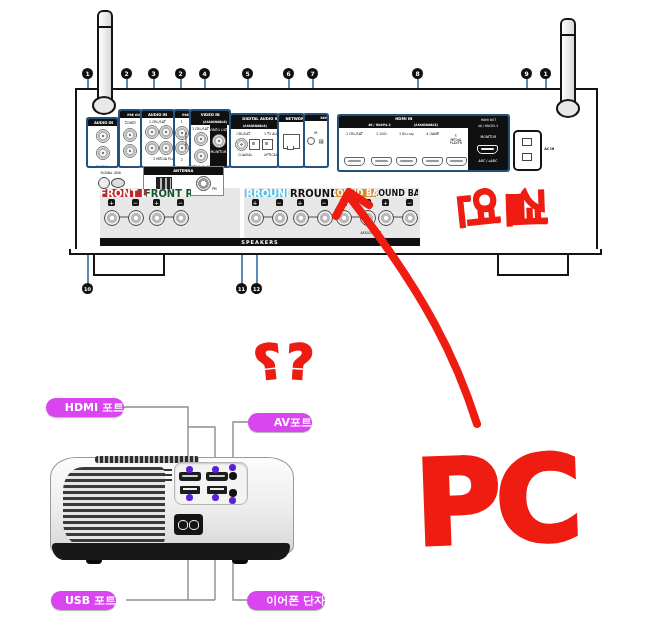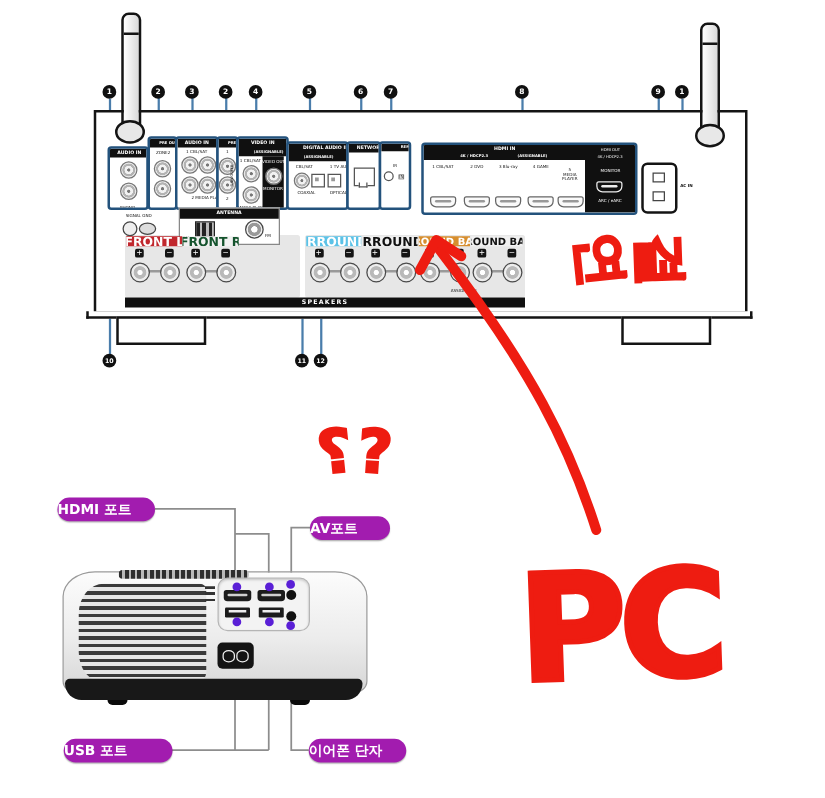--- a/index.html
+++ b/index.html
@@ -62,22 +62,22 @@
   .hdmi-port{background:#1c1c1c;border-radius:2px 2px 3px 3px;z-index:3;position:absolute;}
   .hdmi-port::after{content:'';position:absolute;left:3px;right:3px;top:2.5px;height:2.5px;background:#cfcfcf;border-radius:1px;}
   .usb-port{background:#1c1c1c;z-index:3;position:absolute;border-radius:1px;}
   .usb-port::after{content:'';position:absolute;left:3px;right:3px;top:2px;height:2px;background:#eee;}
   .jack{width:8px;height:8px;border-radius:50%;background:#111;z-index:3;position:absolute;}
   .pdot{width:7px;height:7px;border-radius:50%;z-index:4;position:absolute;}
   .pj-base{left:52px;top:543px;width:238px;height:17px;background:#181818;border-radius:4px 4px 14px 14px;z-index:2;}
   .pj-footL{left:86px;top:559px;width:16px;height:5px;background:#0a0a0a;border-radius:0 0 4px 4px;z-index:1;}
   .pj-inlet{left:174px;top:514px;width:29px;height:21px;background:#141414;border-radius:4px;z-index:3;}
   .pj-inlet i{position:absolute;top:6px;width:8px;height:8px;border:1.5px solid #f0f0f0;border-radius:50% / 40%;}
-  .pill{height:19px;background:#a21caf;border-radius:10px;color:#fff;display:flex;align-items:center;
-        justify-content:flex-start;font-size:11px;font-weight:bold;z-index:5;box-shadow:0 1px 1px rgba(0,0,0,.3);}
+  .pill{height:19px;background:#d946ef;border-radius:10px;color:#fff;display:flex;align-items:center;
+        justify-content:flex-end;font-size:11px;font-weight:bold;z-index:5;box-shadow:0 1px 1px rgba(0,0,0,.3);}
   
   .red-note{font-weight:bold;z-index:8;line-height:1;}
 </style>
 </head>
 <body>
 
 <div id="canvas">
 
   <svg class="overlay" width="660" height="638">
     <g fill="none" stroke-width="1.8" style="stroke: rgb(74, 125, 171);">
@@ -435,21 +435,21 @@
   <div class="abs pj-base"></div>
   <div class="abs pj-footL"></div>
   <div class="abs pj-footL" style="left:232px;"></div>
 
   <div class="abs pill" style="left:46px;top:398px;width:78px;">
       <span>HDMI 포트</span>
     </div>
   <div class="abs pill" style="left:248px;top:413px;width:64px;">
       <span>AV포트</span>
     </div>
-  <div class="abs pill" style="left:51px;top:591px;width:87px;">
+  <div class="abs pill" style="left:51px;top:591px;width:65px;">
       <span>USB 포트</span>
     </div>
   <div class="abs pill" style="left:247px;top:591px;width:78px;">
       <span>이어폰 단자</span>
     </div>
 
   <svg class="overlay" width="660" height="638" style="z-index:7;">
     <g fill="none" stroke-width="8" stroke-linecap="round" stroke-linejoin="round" style="stroke: rgb(238, 28, 17);">
       <path d="M477,424 C456,358 426,296 351,199"></path>
       <path d="M336,216 L349,192 L369,205"></path>

